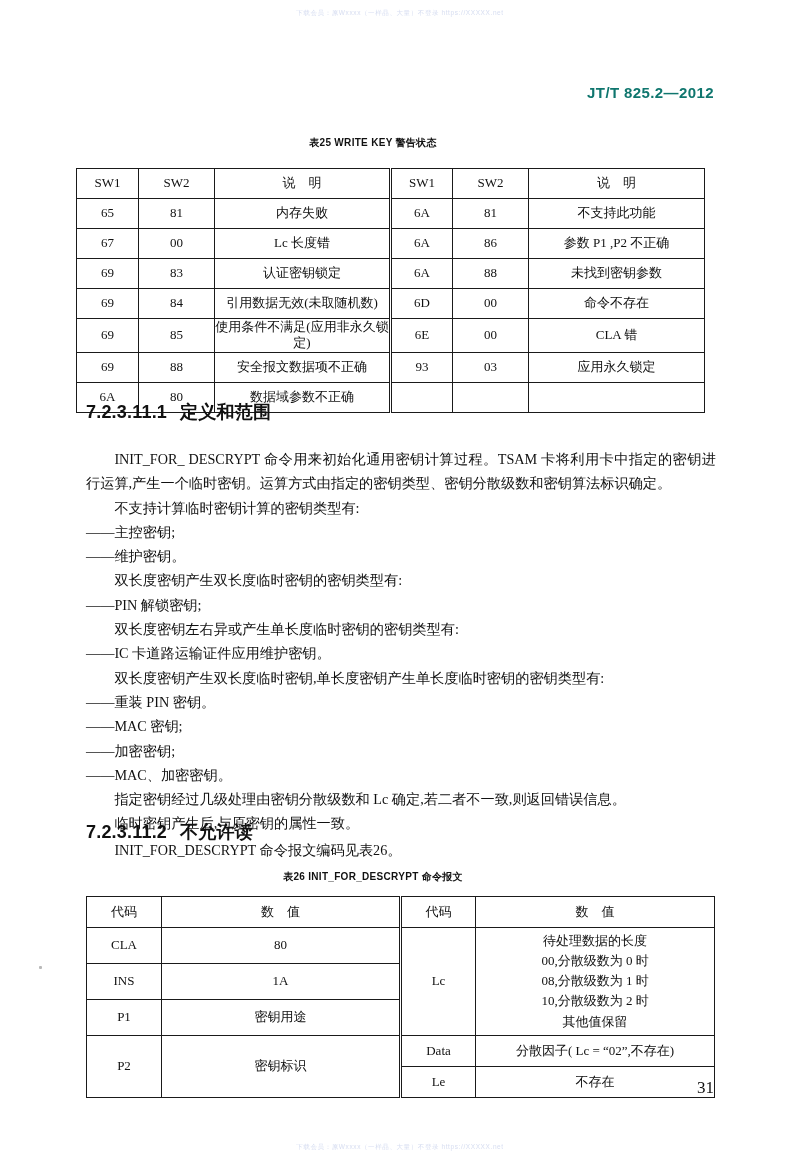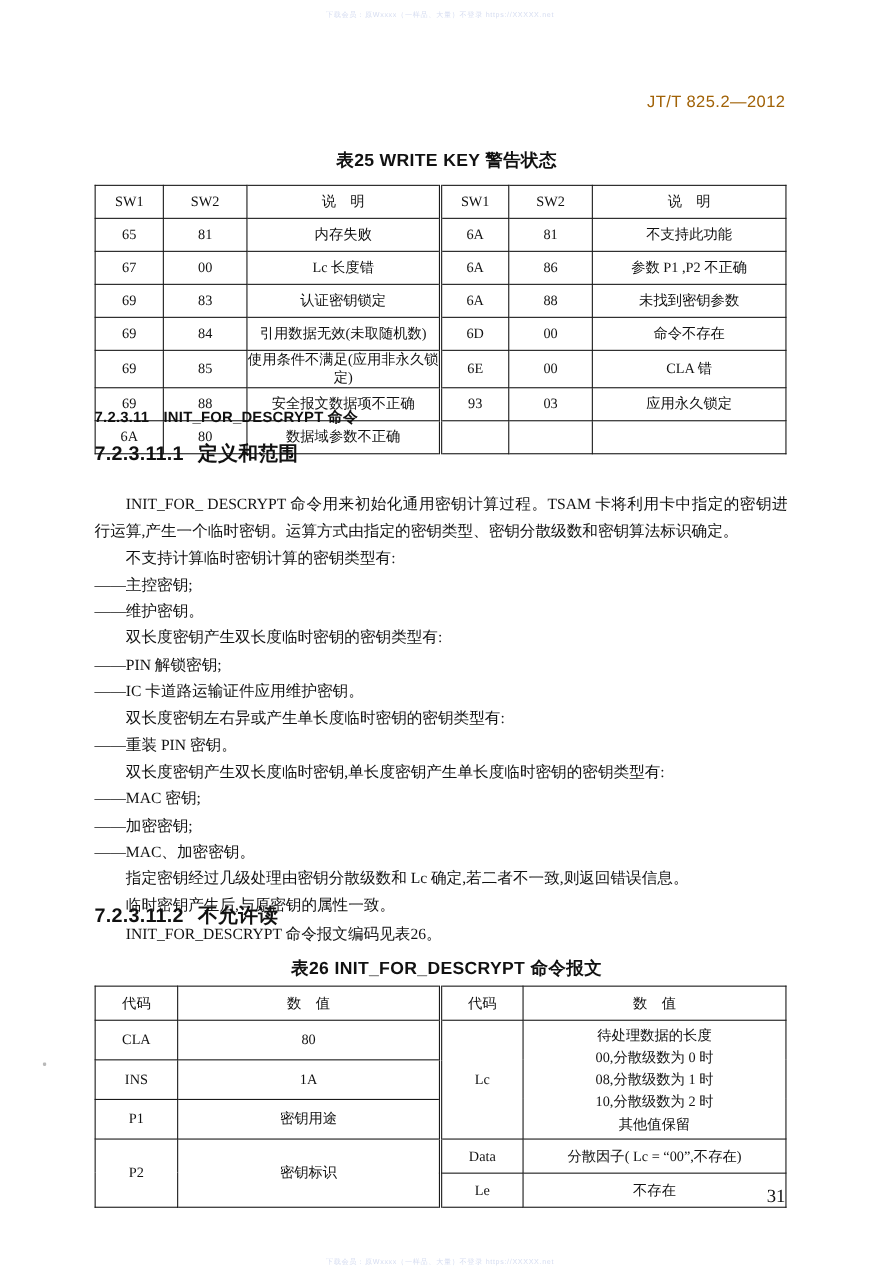--- a/index.html
+++ b/index.html
@@ -41,37 +41,36 @@
   .watermark-top { top: 9px; }
   .watermark-bottom { top: 1143px; }
 
   
   .doc-header {
     position: absolute;
     top: 84px;
     right: 86px;
     font-family: "Liberation Sans", sans-serif;
     font-size: 15px;
-    font-weight: 400;
+    font-weight: 700;
     letter-spacing: 0.4px;
-    color: #a16207;
+    color: #0f766e;
   }
 
   
   .table-caption {
     position: absolute;
     left: 0;
     width: 746px;
     text-align: center;
     font-family: "Liberation Sans", sans-serif;
-    font-size: 16px;
+    font-size: 10px;
     font-weight: 700;
     letter-spacing: 0.3px;
     color: #111111;
-    margin-left: 33px;
   }
   .caption-25 { top: 136px; }
   .caption-26 { top: 870px; }
 
   
   .std-table {
     position: absolute;
     border-collapse: collapse;
     table-layout: fixed;
     font-size: 13px;
@@ -84,21 +83,21 @@
     font-weight: 400;
     padding: 0;
     line-height: 1.25;
   }
   .std-table th {
     font-weight: 400;
   }
 
   
   #table-25 {
-    left: 86px;
+    left: 76px;
     top: 168px;
     width: 628px;
   }
   #table-25 td, #table-25 th { height: 29px; }
   
   #table-25 .mid-left { border-right: 3px double #1a1a1a; }
 
   
   #table-26 {
     left: 86px;
@@ -250,39 +249,36 @@
         <td>6A</td>
         <td>80</td>
         <td class="mid-left">数据域参数不正确</td>
         <td></td>
         <td></td>
         <td></td>
       </tr>
     </tbody>
   </table>
 
-  <div class="heading h3" id="heading-7-2-3-11">
-    <span class="num">7.2.3.11</span><span>INIT_FOR_DESCRYPT 命令</span>
-  </div>
 
   <div class="heading h4" id="heading-7-2-3-11-1">
     <span class="num">7.2.3.11.1</span><span>定义和范围</span>
   </div>
 
   <div class="body-block" id="body-main">
     <p class="indent">INIT_FOR_ DESCRYPT 命令用来初始化通用密钥计算过程。TSAM 卡将利用卡中指定的密钥进行运算,产生一个临时密钥。运算方式由指定的密钥类型、密钥分散级数和密钥算法标识确定。</p>
     <p class="indent">不支持计算临时密钥计算的密钥类型有:</p>
     <p class="indent dash">——主控密钥;</p>
     <p class="indent dash">——维护密钥。</p>
     <p class="indent">双长度密钥产生双长度临时密钥的密钥类型有:</p>
     <p class="indent dash">——PIN 解锁密钥;</p>
+    <p class="indent">双长度密钥左右异或产生单长度临时密钥的密钥类型有:</p>
     <p class="indent dash">——IC 卡道路运输证件应用维护密钥。</p>
-    <p class="indent">双长度密钥左右异或产生单长度临时密钥的密钥类型有:</p>
+    <p class="indent">双长度密钥产生双长度临时密钥,单长度密钥产生单长度临时密钥的密钥类型有:</p>
     <p class="indent dash">——重装 PIN 密钥。</p>
-    <p class="indent">双长度密钥产生双长度临时密钥,单长度密钥产生单长度临时密钥的密钥类型有:</p>
     <p class="indent dash">——MAC 密钥;</p>
     <p class="indent dash">——加密密钥;</p>
     <p class="indent dash">——MAC、加密密钥。</p>
     <p class="indent">指定密钥经过几级处理由密钥分散级数和 Lc 确定,若二者不一致,则返回错误信息。</p>
     <p class="indent">临时密钥产生后,与原密钥的属性一致。</p>
   </div>
 
   <div class="heading h4" id="heading-7-2-3-11-2">
     <span class="num">7.2.3.11.2</span><span>不允许读</span>
   </div>
@@ -326,21 +322,21 @@
         <td class="mid-left">1A</td>
       </tr>
       <tr>
         <td>P1</td>
         <td class="mid-left">密钥用途</td>
       </tr>
       <tr>
         <td rowspan="2">P2</td>
         <td rowspan="2" class="mid-left">密钥标识</td>
         <td>Data</td>
-        <td>分散因子( Lc = “00”,不存在)</td>
+        <td>分散因子( Lc = “02”,不存在)</td>
       </tr>
       <tr>
         <td>Le</td>
         <td>不存在</td>
       </tr>
     </tbody>
   </table>
 
   <div class="speck"></div>
 

